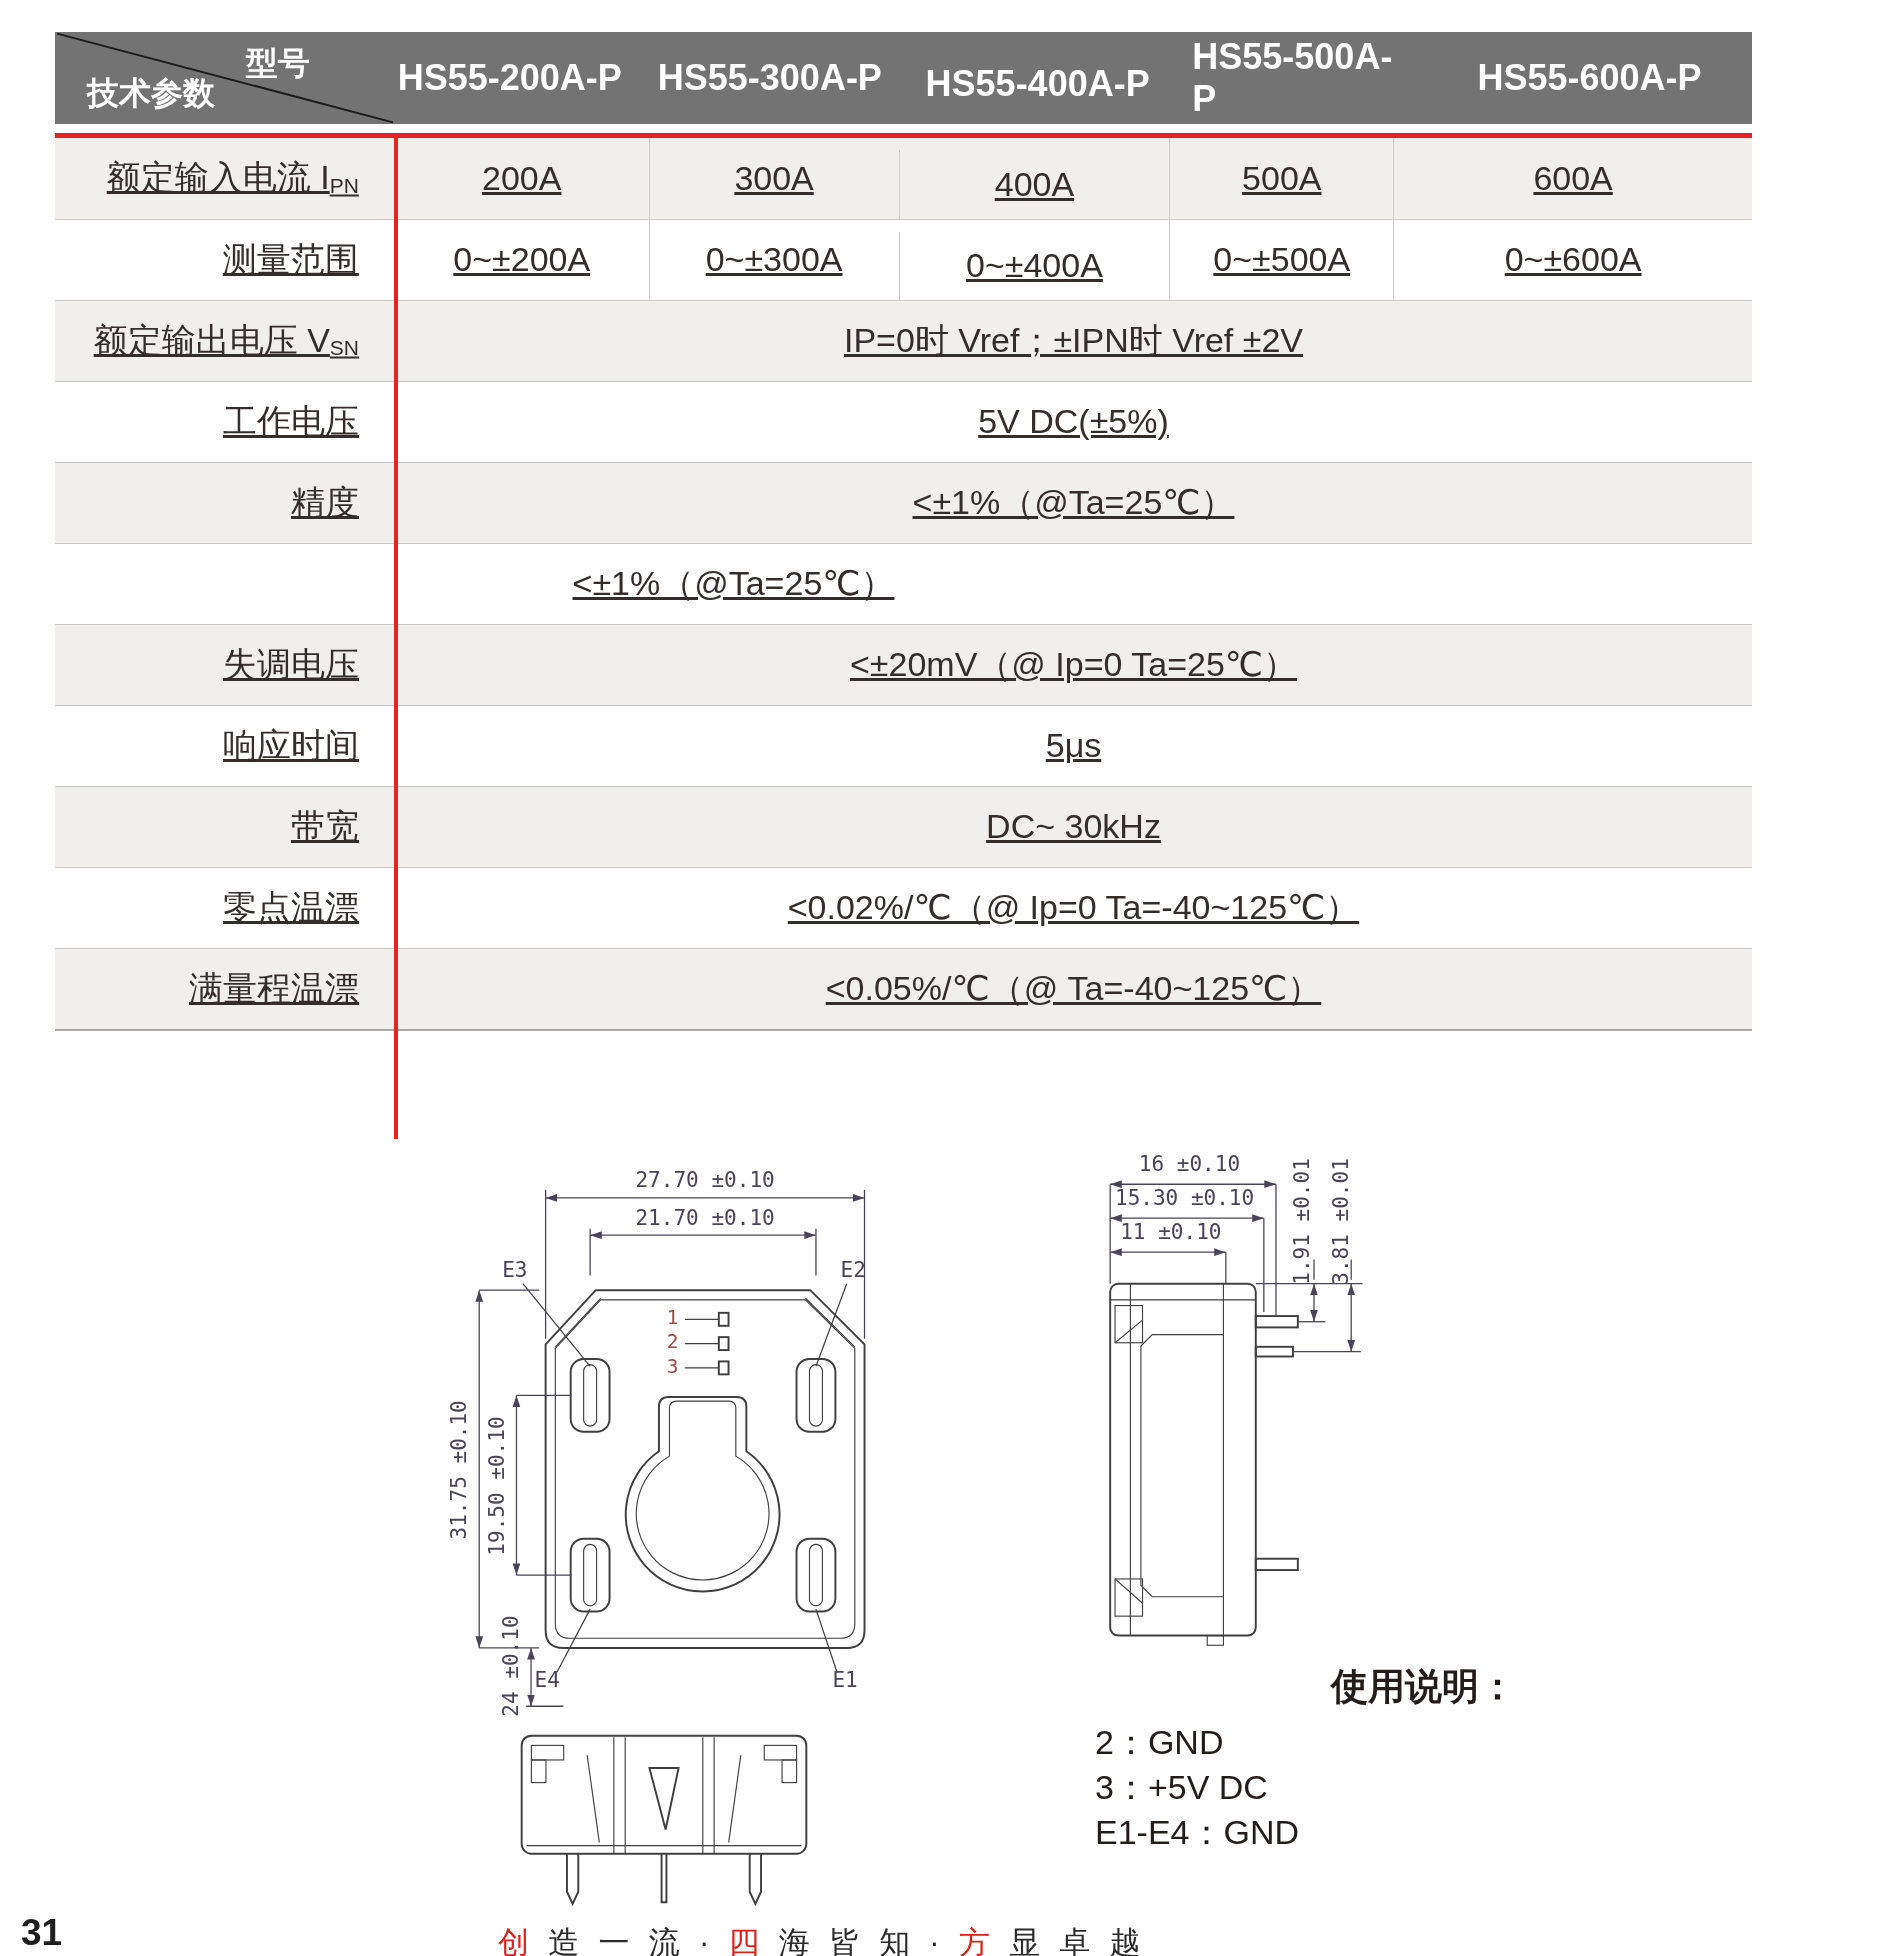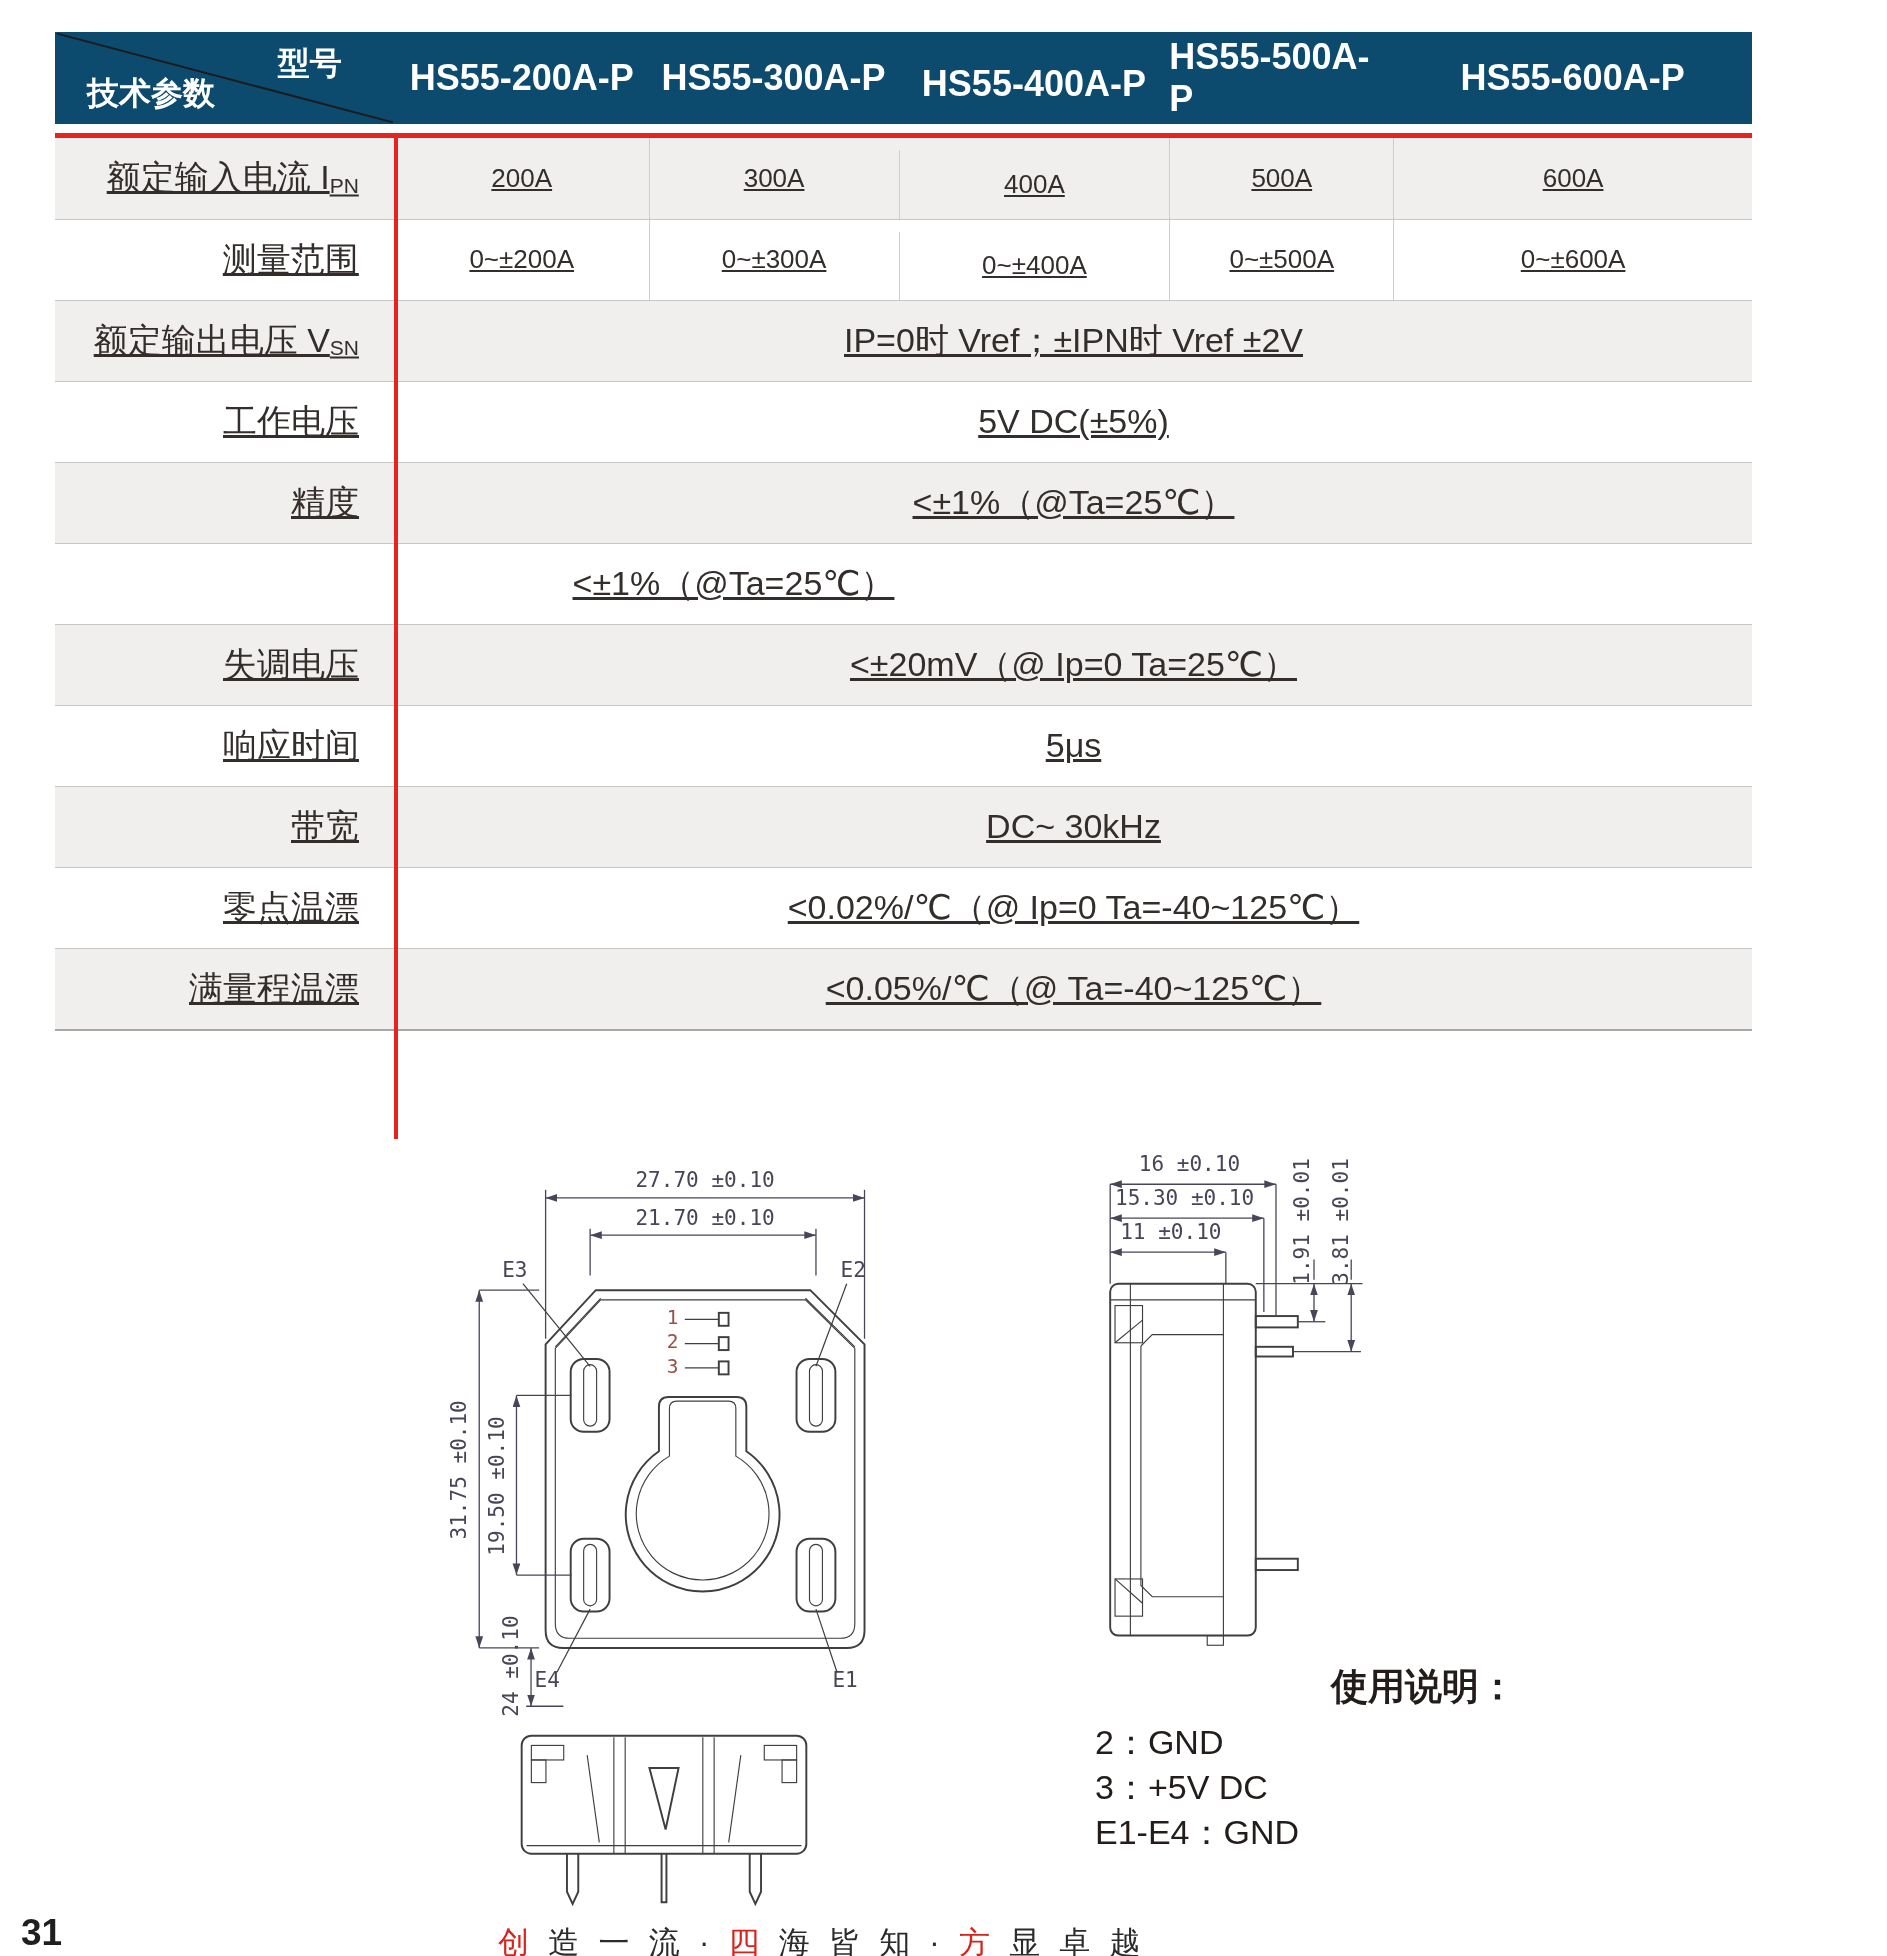--- a/index.html
+++ b/index.html
@@ -1,37 +1,37 @@
 <!DOCTYPE html>
 <html style="font-size:13px"><head>
 <meta charset="utf-8">
 <style>
   html,body{margin:0;padding:0;background:#ffffff;}
   .page{position:relative;width:1888px;height:1957px;background:#ffffff;overflow:hidden;
         font-family:"Liberation Sans","DejaVu Sans",sans-serif;color:#332d2b;}
 
   
   .spec-table{position:absolute;left:55px;top:32px;width:1697px;}
-  .thead{position:relative;height:92px;background:#0c4a6e;display:flex;}
+  .thead{position:relative;height:92px;background:#737373;display:flex;gap:32px;}
   .corner-cell{position:relative;width:340px;height:92px;}
   .corner-cell svg{position:absolute;left:0;top:0;}
   .corner-top{position:absolute;right:53px;top:9.7px;font-size:32px;font-weight:700;color:#fff;}
   .corner-bottom{position:absolute;left:32px;bottom:8px;font-size:32px;font-weight:700;color:#fff;}
   .model-cell{display:flex;align-items:center;justify-content:center;
               color:#fff;font-size:36px;font-weight:700;box-sizing:border-box;}
   .c1{width:254px;}.c2{width:250px;}.c3{width:271px;margin-top:12px;}.c4{width:224px;}.c5{width:359px;}
   .red-underline{margin-top:9px;height:4.9px;background:#e6241f;}
   .tbody{position:relative;border-bottom:2.4px solid #a9a6a6;}
   .trow{display:flex;height:81px;box-sizing:border-box;align-items:stretch;text-decoration:underline;}
   .trow+.trow{border-top:1.6px solid #c9c6c6;}
   .trow:nth-child(even){background:#f1efee;}
   .lcell{width:340px;display:flex;align-items:center;justify-content:flex-end;
          padding-right:36px;box-sizing:border-box;font-size:34px;}
   .lcell sub{font-size:21px;line-height:1;transform:translateY(6.5px);}
-  .vcell{display:flex;align-items:center;justify-content:center;font-size:26px;box-sizing:border-box;}
+  .vcell{display:flex;align-items:center;justify-content:center;font-size:34px;box-sizing:border-box;}
   .vals .vcell+.vcell{border-left:1.6px solid #cfcccc;}
   .mcell{width:1357px;display:flex;align-items:center;justify-content:center;font-size:34px;}
   .red-vline{position:absolute;left:284px;top:-4.9px;width:4px;height:1006px;background:#e6241f;z-index:5;}
 
   
   svg.draw{position:absolute;}
   .dimtxt{font-family:"DejaVu Sans Mono",monospace;font-size:26px;fill:#4a4458;}
   .pinnum{font-family:"DejaVu Sans Mono",monospace;font-size:24px;fill:#9b4f46;}
   .eline{stroke:#3f3f3f;stroke-width:1.5;fill:none;}
   .bline{stroke:#3f3f3f;stroke-width:2.4;fill:none;}

